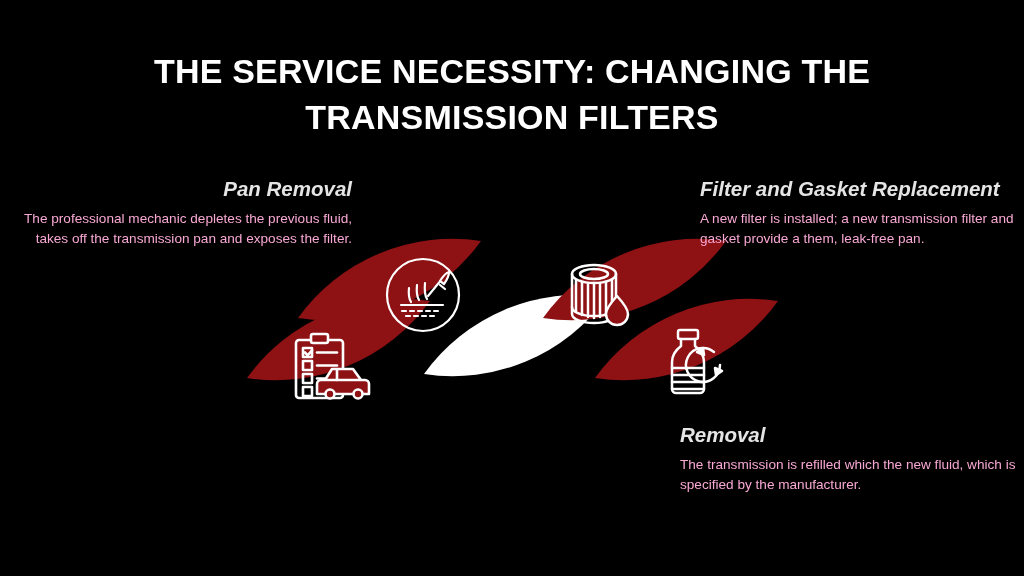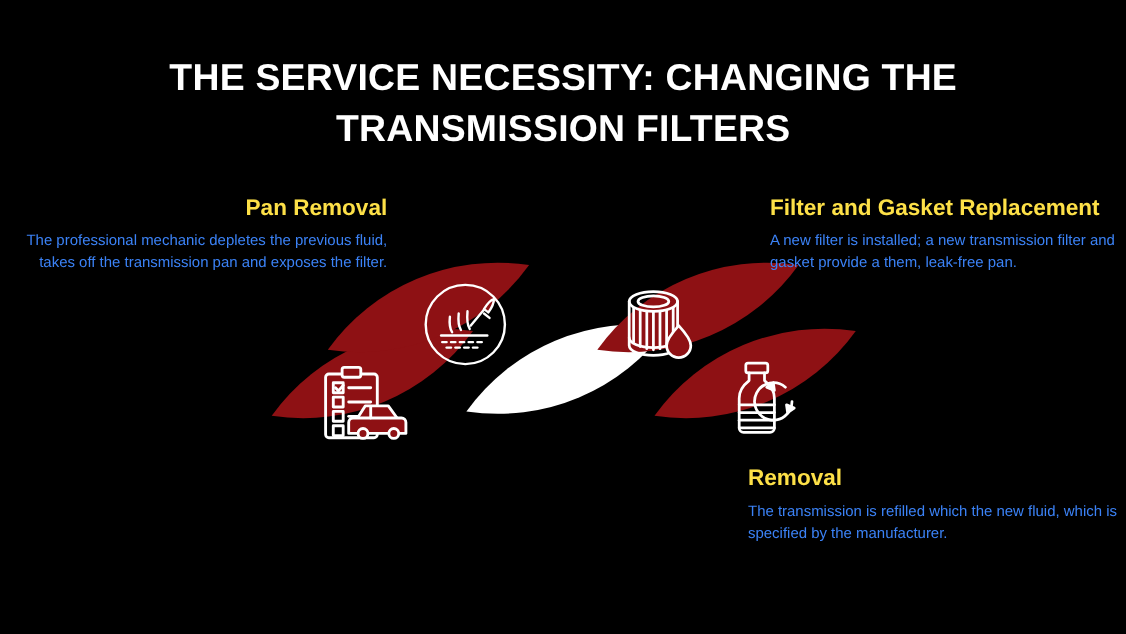--- a/index.html
+++ b/index.html
@@ -36,28 +36,29 @@
     letter-spacing: 0.2px;
     text-transform: uppercase;
   }
 
   
   .block {
     position: absolute;
     width: 330px;
   }
   .block .heading {
-    color: #fde047;
+    color: #e5e5e5;
     font-size: 20.5px;
     font-weight: bold;
     line-height: 26px;
     margin-bottom: 7px;
+    font-style: italic;
   }
   .block .body {
-    color: #3b82f6;
+    color: #f9a8d4;
     font-size: 13.6px;
     line-height: 19.5px;
     font-weight: 400;
   }
   .align-right { text-align: right; }
   .align-left  { text-align: left; }
 
   #block-pan        { left: 22px;  top: 176px; }
   #block-filter     { left: 680px; top: 176px; width: 340px; margin-left: 20px; }
   #block-visual     { left: 22px;  top: 422px; }

